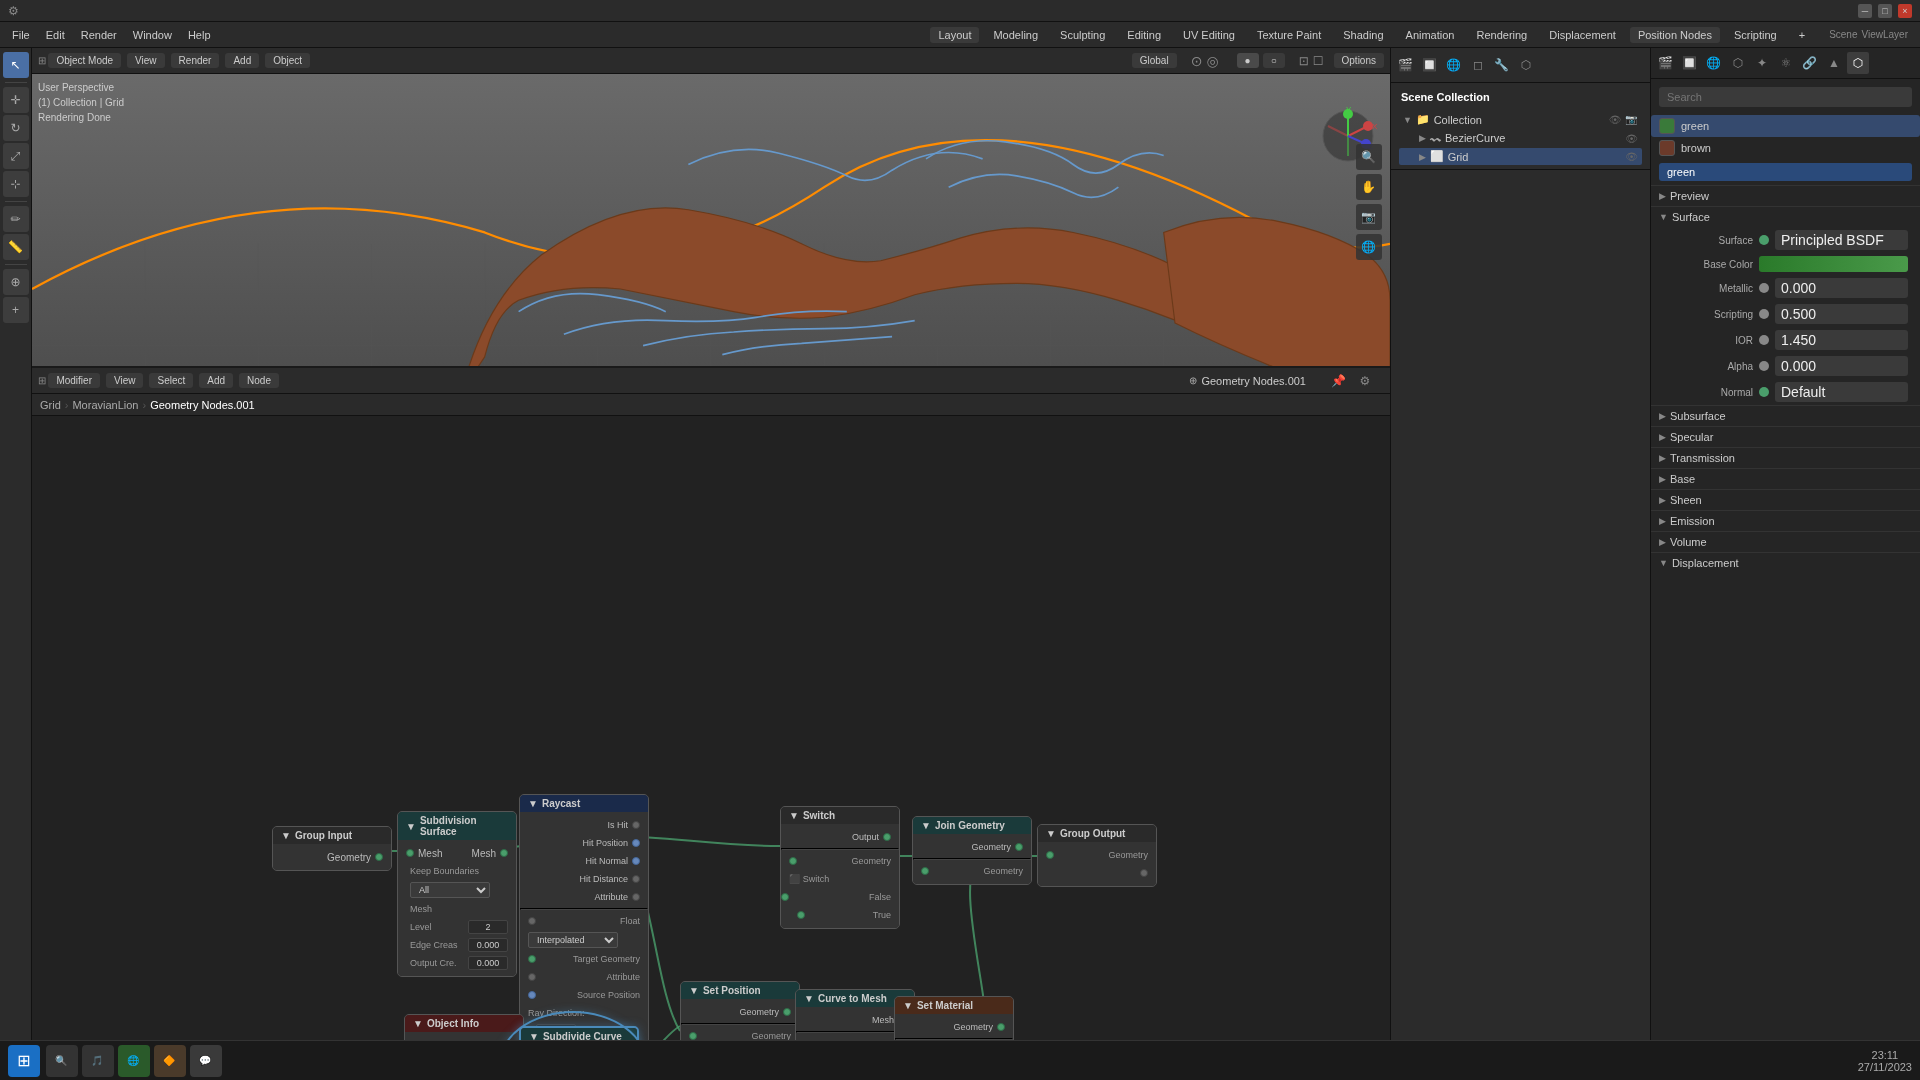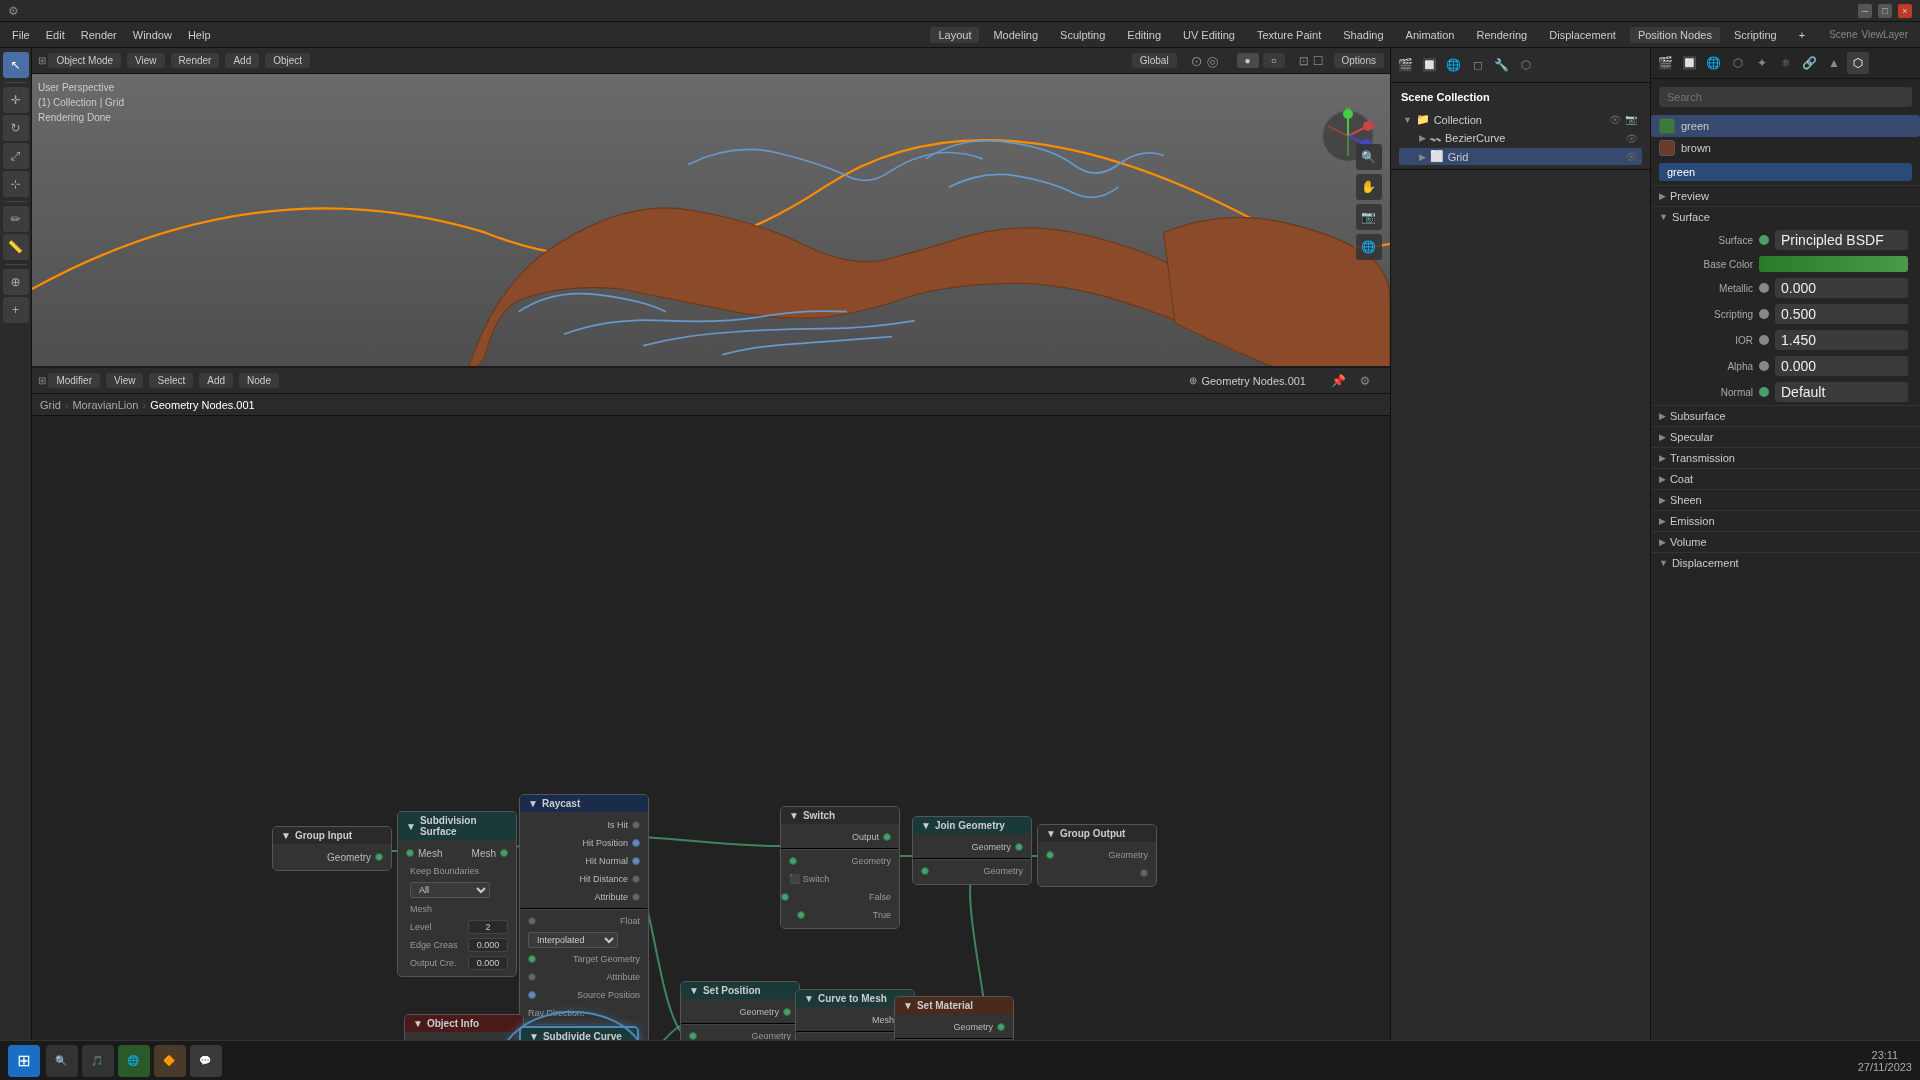--- a/index.html
+++ b/index.html
@@ -1144,21 +1144,21 @@
     <div class="section-header">
       <span class="section-arrow">▶</span>
       <span>Specular</span>
     </div>
     <div class="section-header">
       <span class="section-arrow">▶</span>
       <span>Transmission</span>
     </div>
     <div class="section-header">
       <span class="section-arrow">▶</span>
-      <span>Coat</span>
+      <span>Base</span>
     </div>
     <div class="section-header">
       <span class="section-arrow">▶</span>
       <span>Sheen</span>
     </div>
     <div class="section-header">
       <span class="section-arrow">▶</span>
       <span>Emission</span>
     </div>
     <div class="section-header">

